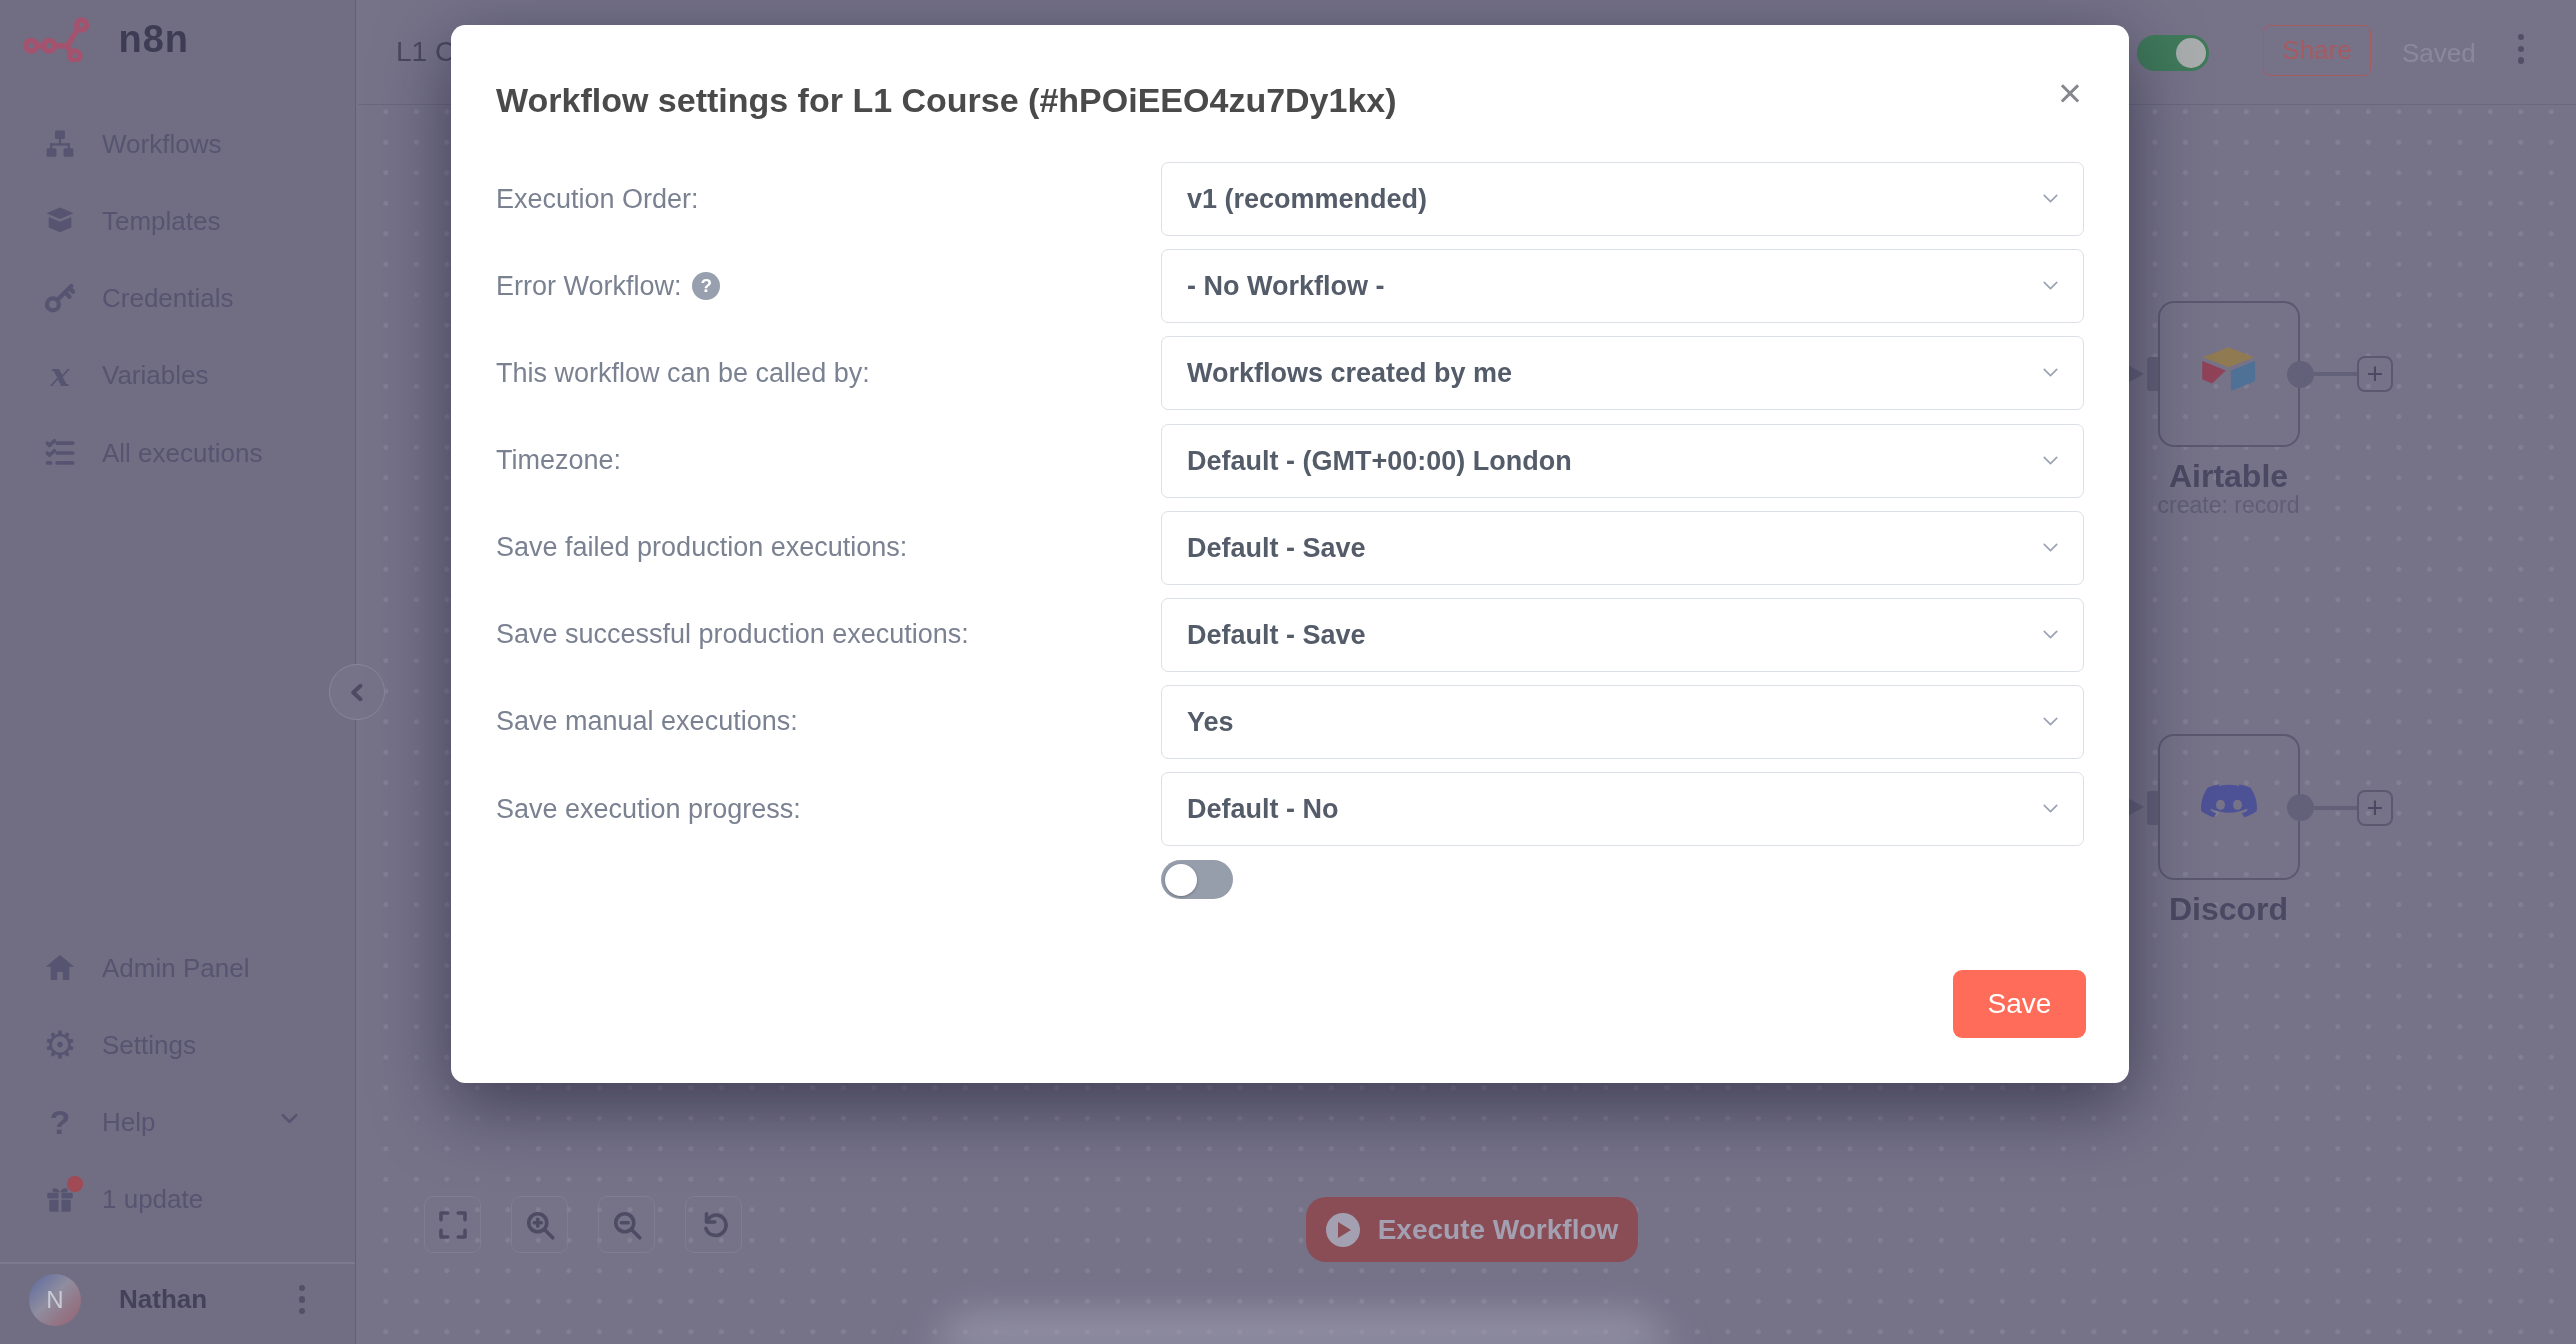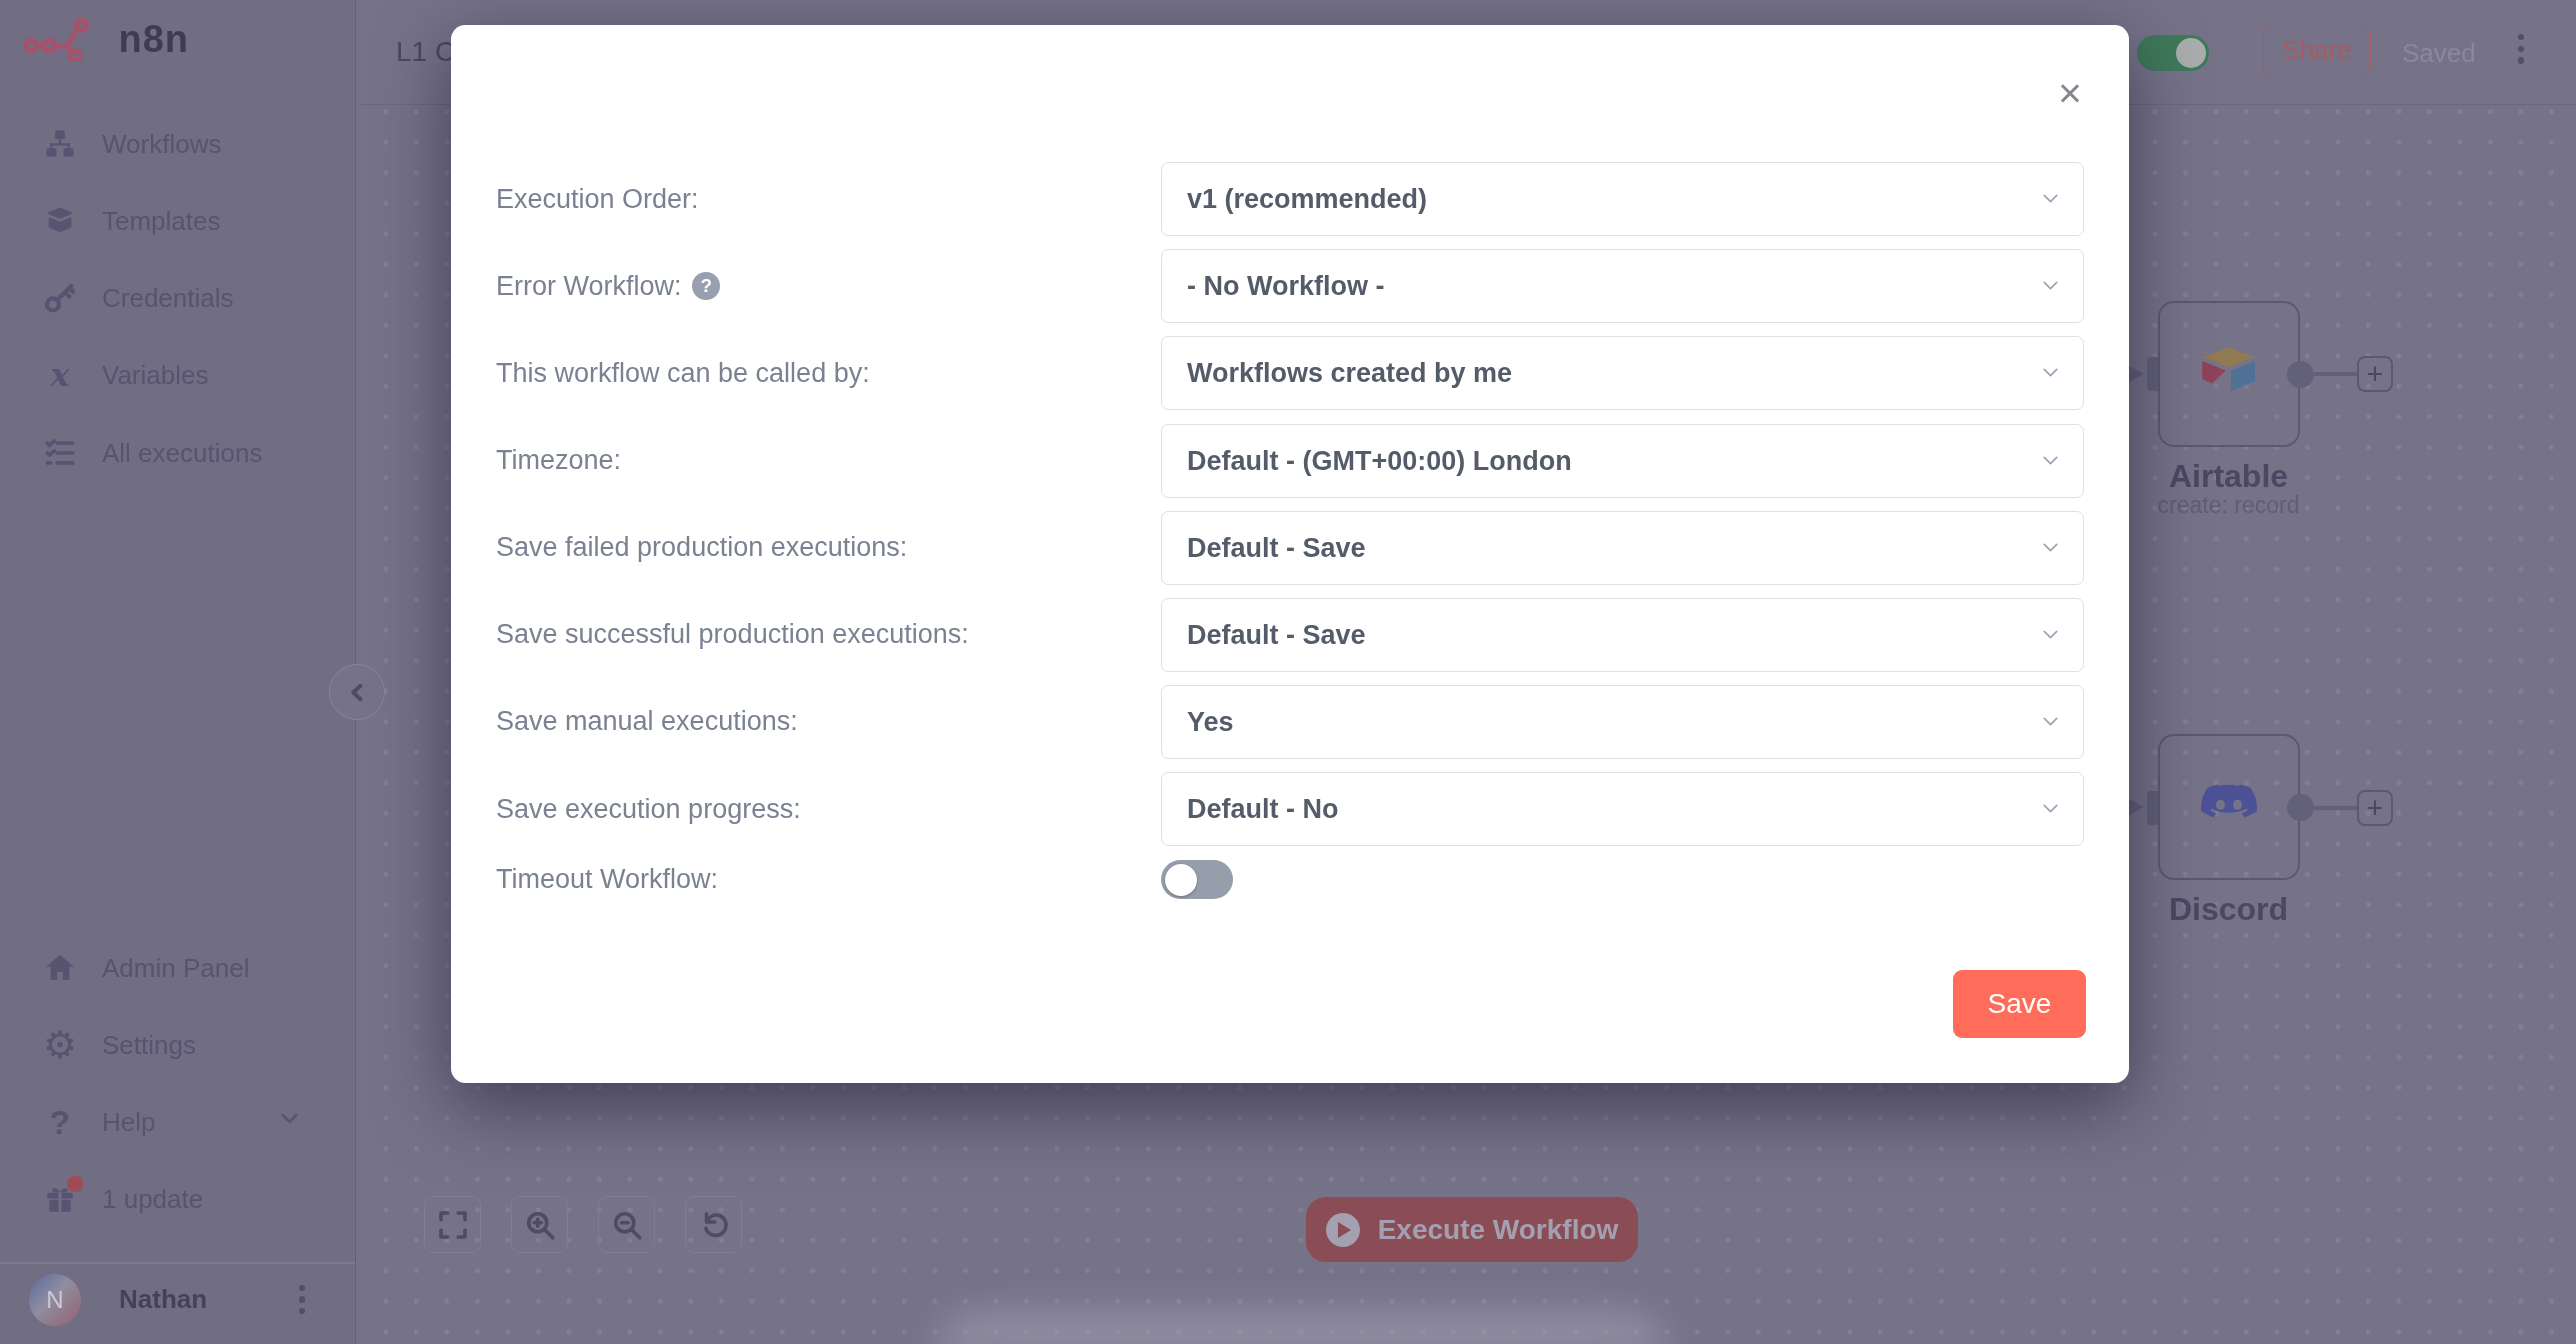--- a/index.html
+++ b/index.html
@@ -297,20 +297,21 @@
 <div class="exec-btn">
   <span class="exec-icon">
       <i></i>
     </span>
   <span class="exec-label">Execute Workflow</span>
 </div>
 
 <div class="blob"></div>
 
 <div class="modal">
+  <div class="m-title">Workflow settings for L1 Course (#hPOiEEO4zu7Dy1kx)</div>
   <div class="m-close">×</div>
 
   <div class="f-label" style="top:157px">
     <span>Execution Order:</span>
   </div>
   <div class="f-select" style="top:137px">
     <span class="f-value">v1 (recommended)</span>
     <span class="f-chev"><svg viewBox="0 0 24 24">
           <path d="M6 9 L12 15 L18 9"></path>
         </svg></span>
@@ -380,22 +381,19 @@
   <div class="f-label" style="top:767px">
     <span>Save execution progress:</span>
   </div>
   <div class="f-select" style="top:747px">
     <span class="f-value">Default - No</span>
     <span class="f-chev"><svg viewBox="0 0 24 24">
           <path d="M6 9 L12 15 L18 9"></path>
         </svg></span>
   </div>
 
-  <div class="f-label" style="top:837px">
-    <span>Timeout Workflow:</span>
-  </div>
   <div class="m-toggle">
       <span class="knob"></span>
     </div>
 
   <button class="save-btn">Save</button>
 </div>
 
 
 </body></html>

